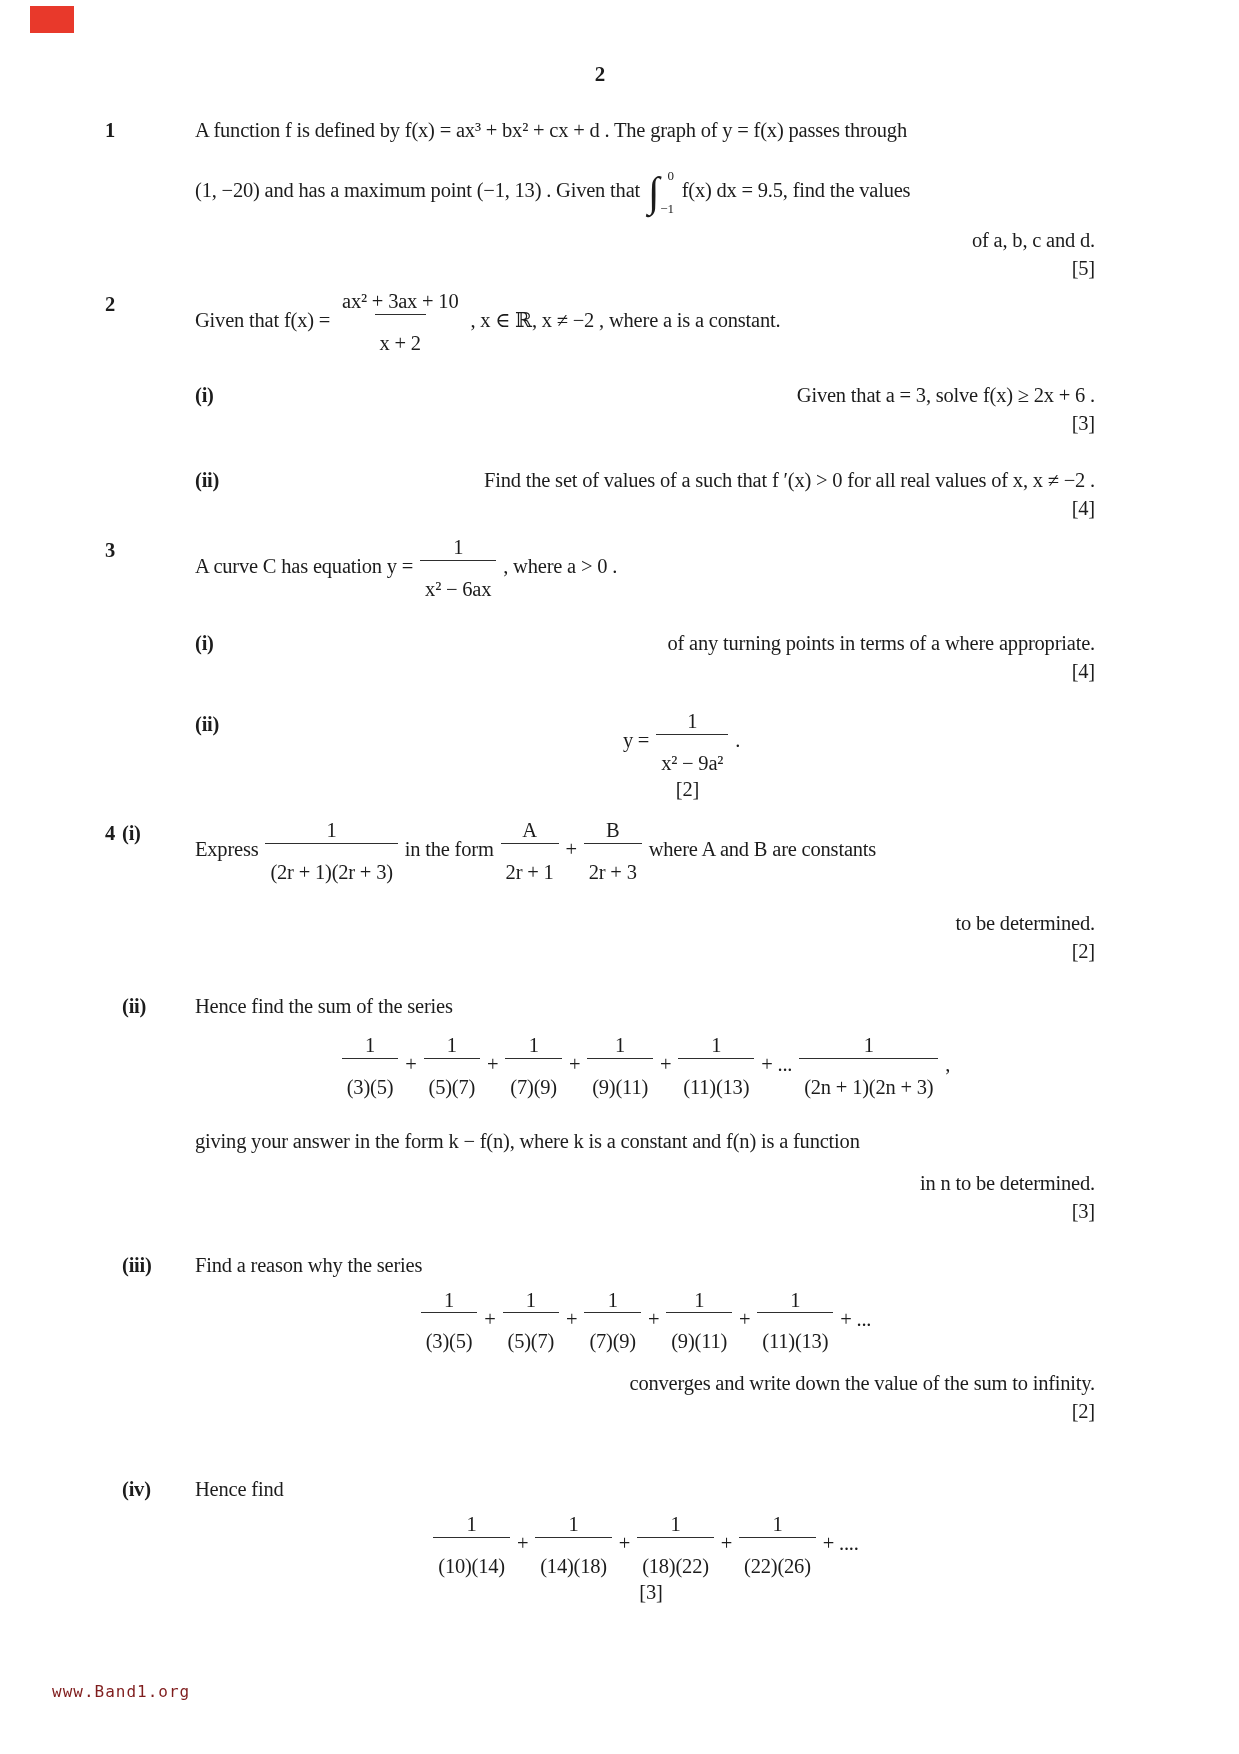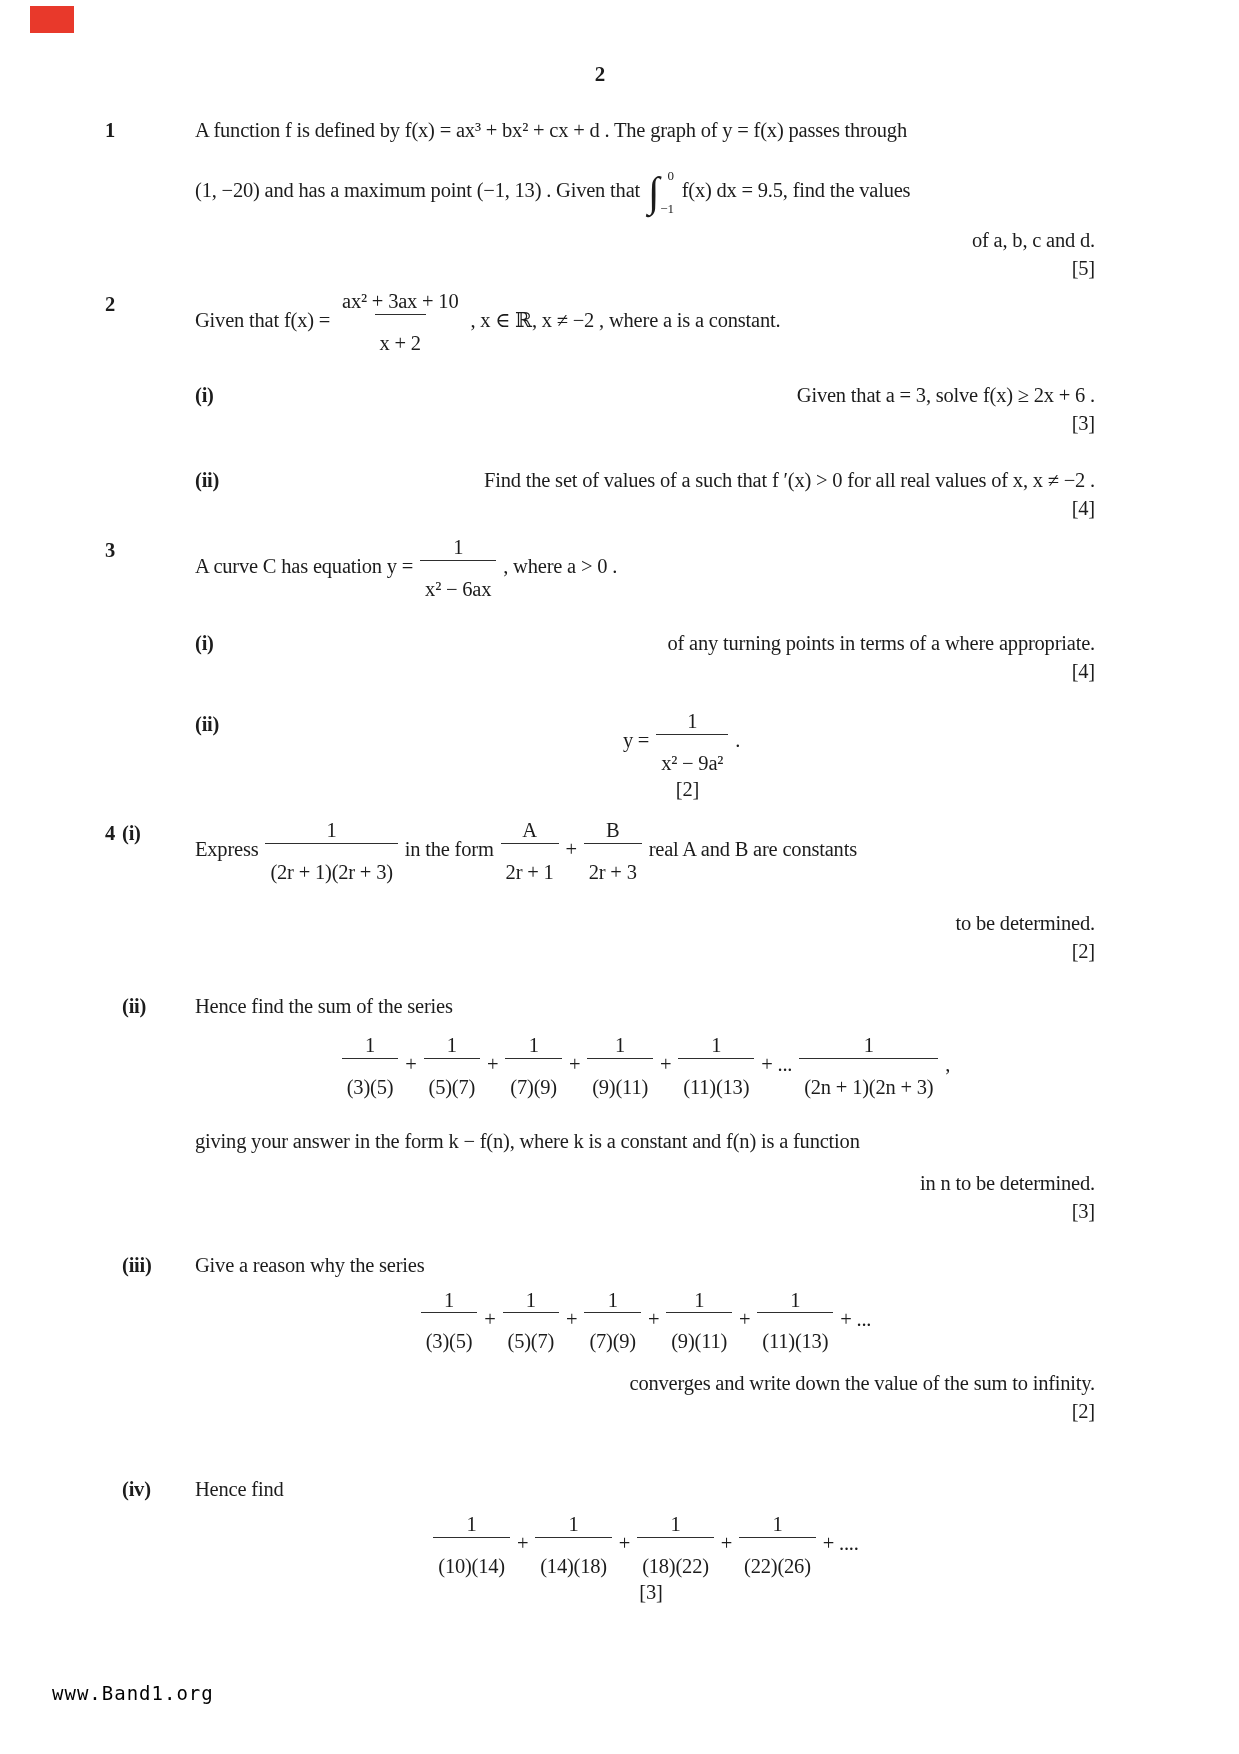--- a/index.html
+++ b/index.html
@@ -32,21 +32,21 @@
   .frac.fi .fnum, .frac.fi .fden { }
   .intg { display:inline-flex; align-items:center; vertical-align:middle; margin:0 3px; }
   .isym { font-size:42px; line-height:44px; }
   .lims { display:inline-flex; flex-direction:column; justify-content:space-between; height:46px;
           font-size:13px; line-height:13px; margin-left:1px; padding:1px 0; }
   .lims .hi { align-self:flex-end; }
   .lims .lo { align-self:flex-start; }
   .sercenter { flex:1 1 auto; text-align:center; }
   .footer { position:absolute; left:52px; top:1682px;
             font-family:"DejaVu Sans Mono","Liberation Mono",monospace;
-            font-size:19px; letter-spacing:1px; color:#000000; }
+            font-size:16px; letter-spacing:1px; color:#7f1d1d; }
   
   .mb24{margin-bottom:24px}.mb10{margin-bottom:10px}.mb26{margin-bottom:26px}
   .mb29{margin-bottom:29px}.mb14{margin-bottom:14px}.mb28{margin-bottom:28px}
   .mb25{margin-bottom:25px}.mb8{margin-bottom:8px}.mb16{margin-bottom:16px}
   .mb27{margin-bottom:27px}.mb50{margin-bottom:50px}
   .qgap8{margin-bottom:8px}.qgap14{margin-bottom:14px}.qgap16{margin-bottom:16px}
 </style>
 </head>
 <body>
 
@@ -146,21 +146,21 @@
           <div class="sbody">
             <div class="line mb25"><span class="t">Express  </span><span class="frac fi">
                   <span class="fnum">1</span>
                   <span class="fden">(2r + 1)(2r + 3)</span>
                 </span><span class="t">  in the form  </span><span class="frac fi">
                   <span class="fnum">A</span>
                   <span class="fden">2r + 1</span>
                 </span><span class="t"> + </span><span class="frac fi">
                   <span class="fnum">B</span>
                   <span class="fden">2r + 3</span>
-                </span><span class="t">  real </span><span class="m">A</span><span class="t"> and </span><span class="m">B</span><span class="t"> are constants</span></div>
+                </span><span class="t">  where </span><span class="m">A</span><span class="t"> and </span><span class="m">B</span><span class="t"> are constants</span></div>
             <div class="line marked">
               <div class="ltext"><span class="t">to be determined.</span></div>
               <div class="mark">[2]</div>
             </div>
           </div>
         </div>
 
         <div class="sub mb26" style="margin-left:-73px;">
           <div class="slabel">(ii)</div>
           <div class="sbody">
@@ -188,21 +188,21 @@
             <div class="line marked">
               <div class="ltext"><span class="t">in </span><span class="m">n</span><span class="t"> to be determined.</span></div>
               <div class="mark">[3]</div>
             </div>
           </div>
         </div>
 
         <div class="sub mb50" style="margin-left:-73px;">
           <div class="slabel">(iii)</div>
           <div class="sbody">
-            <div class="line mb10"><span class="t">Give a reason why the series</span></div>
+            <div class="line mb10"><span class="t">Find a reason why the series</span></div>
             <div class="line mb16" style="text-align:center;"><span class="frac">
                   <span class="fnum">1</span>
                   <span class="fden">(3)(5)</span>
                 </span><span class="t"> + </span><span class="frac">
                   <span class="fnum">1</span>
                   <span class="fden">(5)(7)</span>
                 </span><span class="t"> + </span><span class="frac">
                   <span class="fnum">1</span>
                   <span class="fden">(7)(9)</span>
                 </span><span class="t"> + </span><span class="frac">

